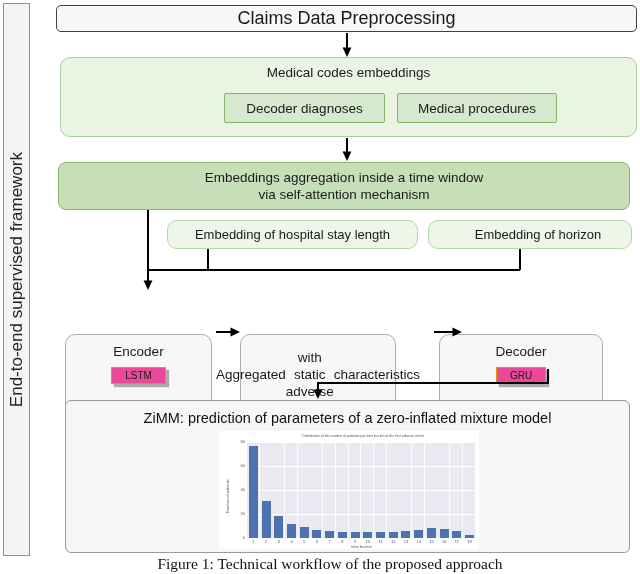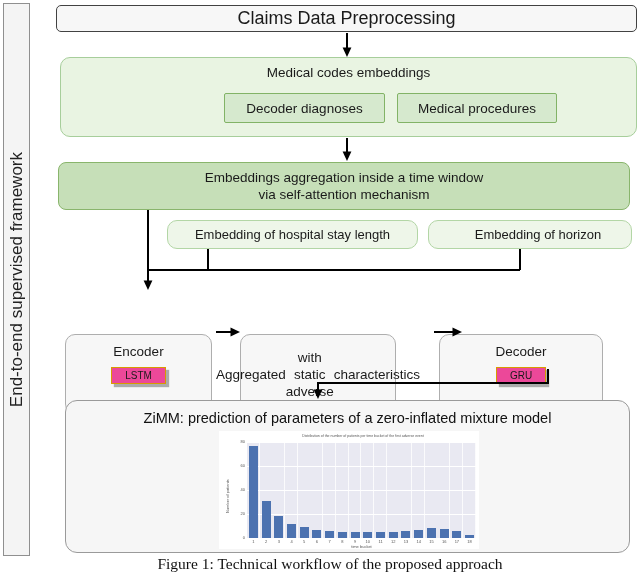--- a/index.html
+++ b/index.html
@@ -39,21 +39,21 @@
   .gray{top:290px;height:80px;background:#f7f7f7;border:1.2px solid #aeaeae;border-radius:10px;text-align:center;margin-top:44px;}
   .encoder{left:65px;width:147px;}
   .aggmid{left:240px;width:156px;display:flex;align-items:center;justify-content:center;
     font-size:13.5px;line-height:17px;}
   .decoder{left:439px;width:164px;}
   .gray .g-label{margin-top:9px;font-size:13.5px;}
   .badge{display:inline-block;margin-top:8px;padding:2px 13px;background:#ec4899;border:1.5px solid #d79b00;
     font-size:10px;box-shadow:3px 3px 1px rgba(110,110,110,0.55);}
 
   
-  .zimm{left:65px;top:400px;width:565px;height:153px;background:#f6f6f6;border:1.2px solid #9a9a9a;border-radius:12px;}
+  .zimm{left:65px;top:400px;width:565px;height:153px;background:#f6f6f6;border:1.2px solid #9a9a9a;border-radius:6px;}
   .zimm .z-title{position:absolute;left:0;top:9px;width:100%;text-align:center;font-size:14.5px;color:#111;}
 
   
   .chart-panel{position:absolute;left:153px;top:30px;width:260px;height:118px;background:#ffffff;}
   .chart-title{position:absolute;left:30px;top:3px;width:228px;text-align:center;font-size:3.5px;color:#555;white-space:nowrap;overflow:hidden;}
   .chart-ylabel{position:absolute;left:6px;top:30px;font-size:4px;color:#555;writing-mode:vertical-rl;transform:rotate(180deg);height:70px;text-align:center;}
   .plot{position:absolute;left:28px;top:11px;width:229px;height:96px;background:#e9e9f2;
     background-image:
       repeating-linear-gradient(to top, transparent 0 23px, #ffffff 23px 24px),
       repeating-linear-gradient(to right, transparent 0 11.9px, rgba(255,255,255,0.8) 11.9px 12.7px);}

